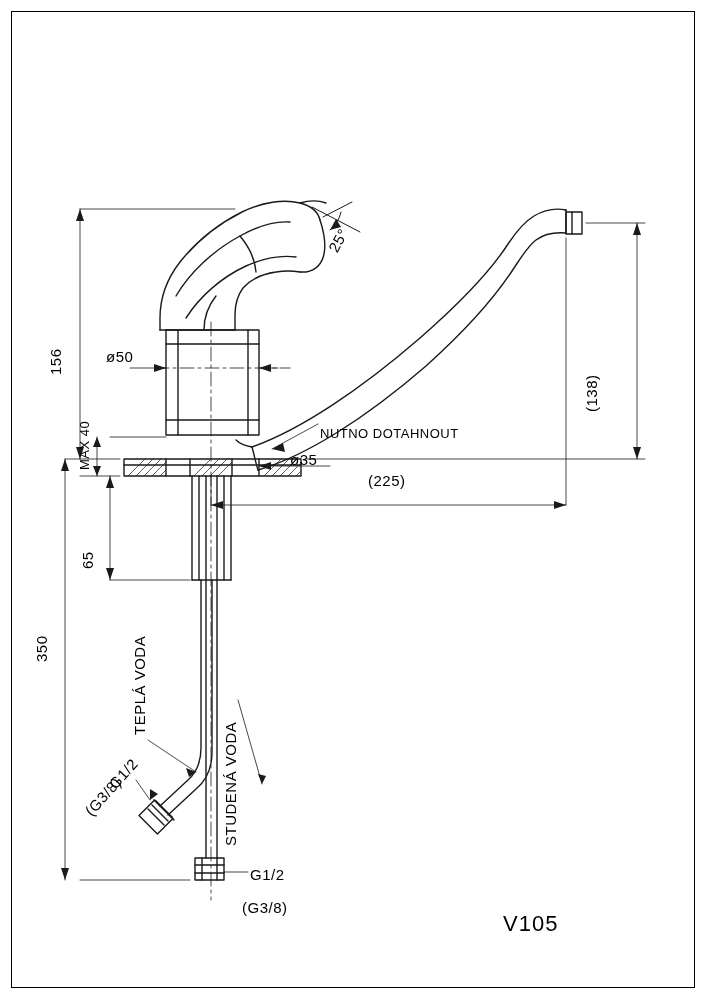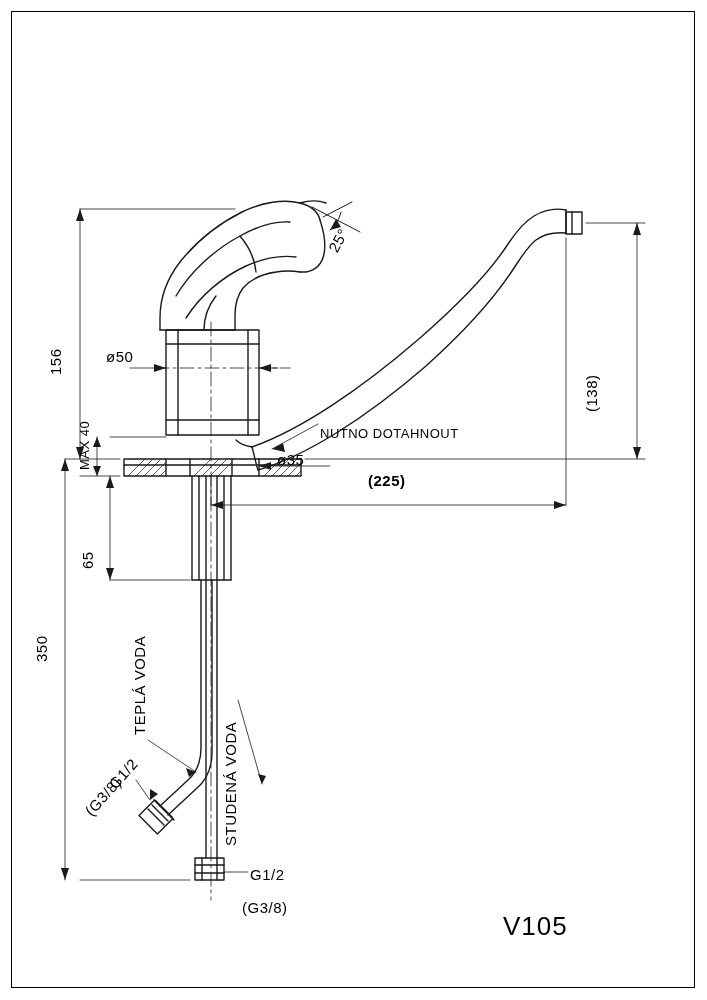--- a/index.html
+++ b/index.html
@@ -51,21 +51,21 @@
     letter-spacing: 0.5px;
   }
   .rot90 {
     transform: rotate(-90deg);
     transform-origin: left bottom;
   }
   .rot-label {
     transform-origin: left bottom;
   }
   .title {
-    font-size: 26px;
+    font-size: 22px;
     letter-spacing: 1px;
   }
 </style>
 </head>
 <body>
 
 <div id="sheet">
 
   <div id="frame"></div>
 
@@ -243,23 +243,23 @@
   <div class="lbl dim rot90" style="left:64px; top:358px;">156</div>
 
   <div class="lbl dim rot90" style="left:50px; top:645px;">350</div>
 
   <div class="lbl dim rot90" style="left:96px; top:552px;">65</div>
 
   <div class="lbl dim-sm rot90" style="left:92px; top:455px;">MAX 40</div>
 
   <div class="lbl dim" style="left:106px; top:348px;text-align:center;">ø50</div>
 
-  <div class="lbl dim" style="left:277px; top:451px;">ø35</div>
-
-  <div class="lbl dim" style="left:368px; top:472px;font-weight:bold;">(225)</div>
+  <div class="lbl dim" style="left:290px; top:451px;">ø35</div>
+
+  <div class="lbl dim" style="left:368px; top:472px;">(225)</div>
 
   <div class="lbl dim rot90" style="left:600px; top:395px;">(138)</div>
 
   <div class="lbl dim rot-label" style="left:340px; top:238px; transform: rotate(-62deg);">25°</div>
 
   <div class="lbl dim-sm" style="left:320px; top:426px;">NUTNO  DOTAHNOUT</div>
 
   <div class="lbl dim rot90" style="left:148px; top:718px;">TEPLÁ VODA</div>
 
   <div class="lbl dim rot90" style="left:239px; top:829px;">STUDENÁ VODA</div>

